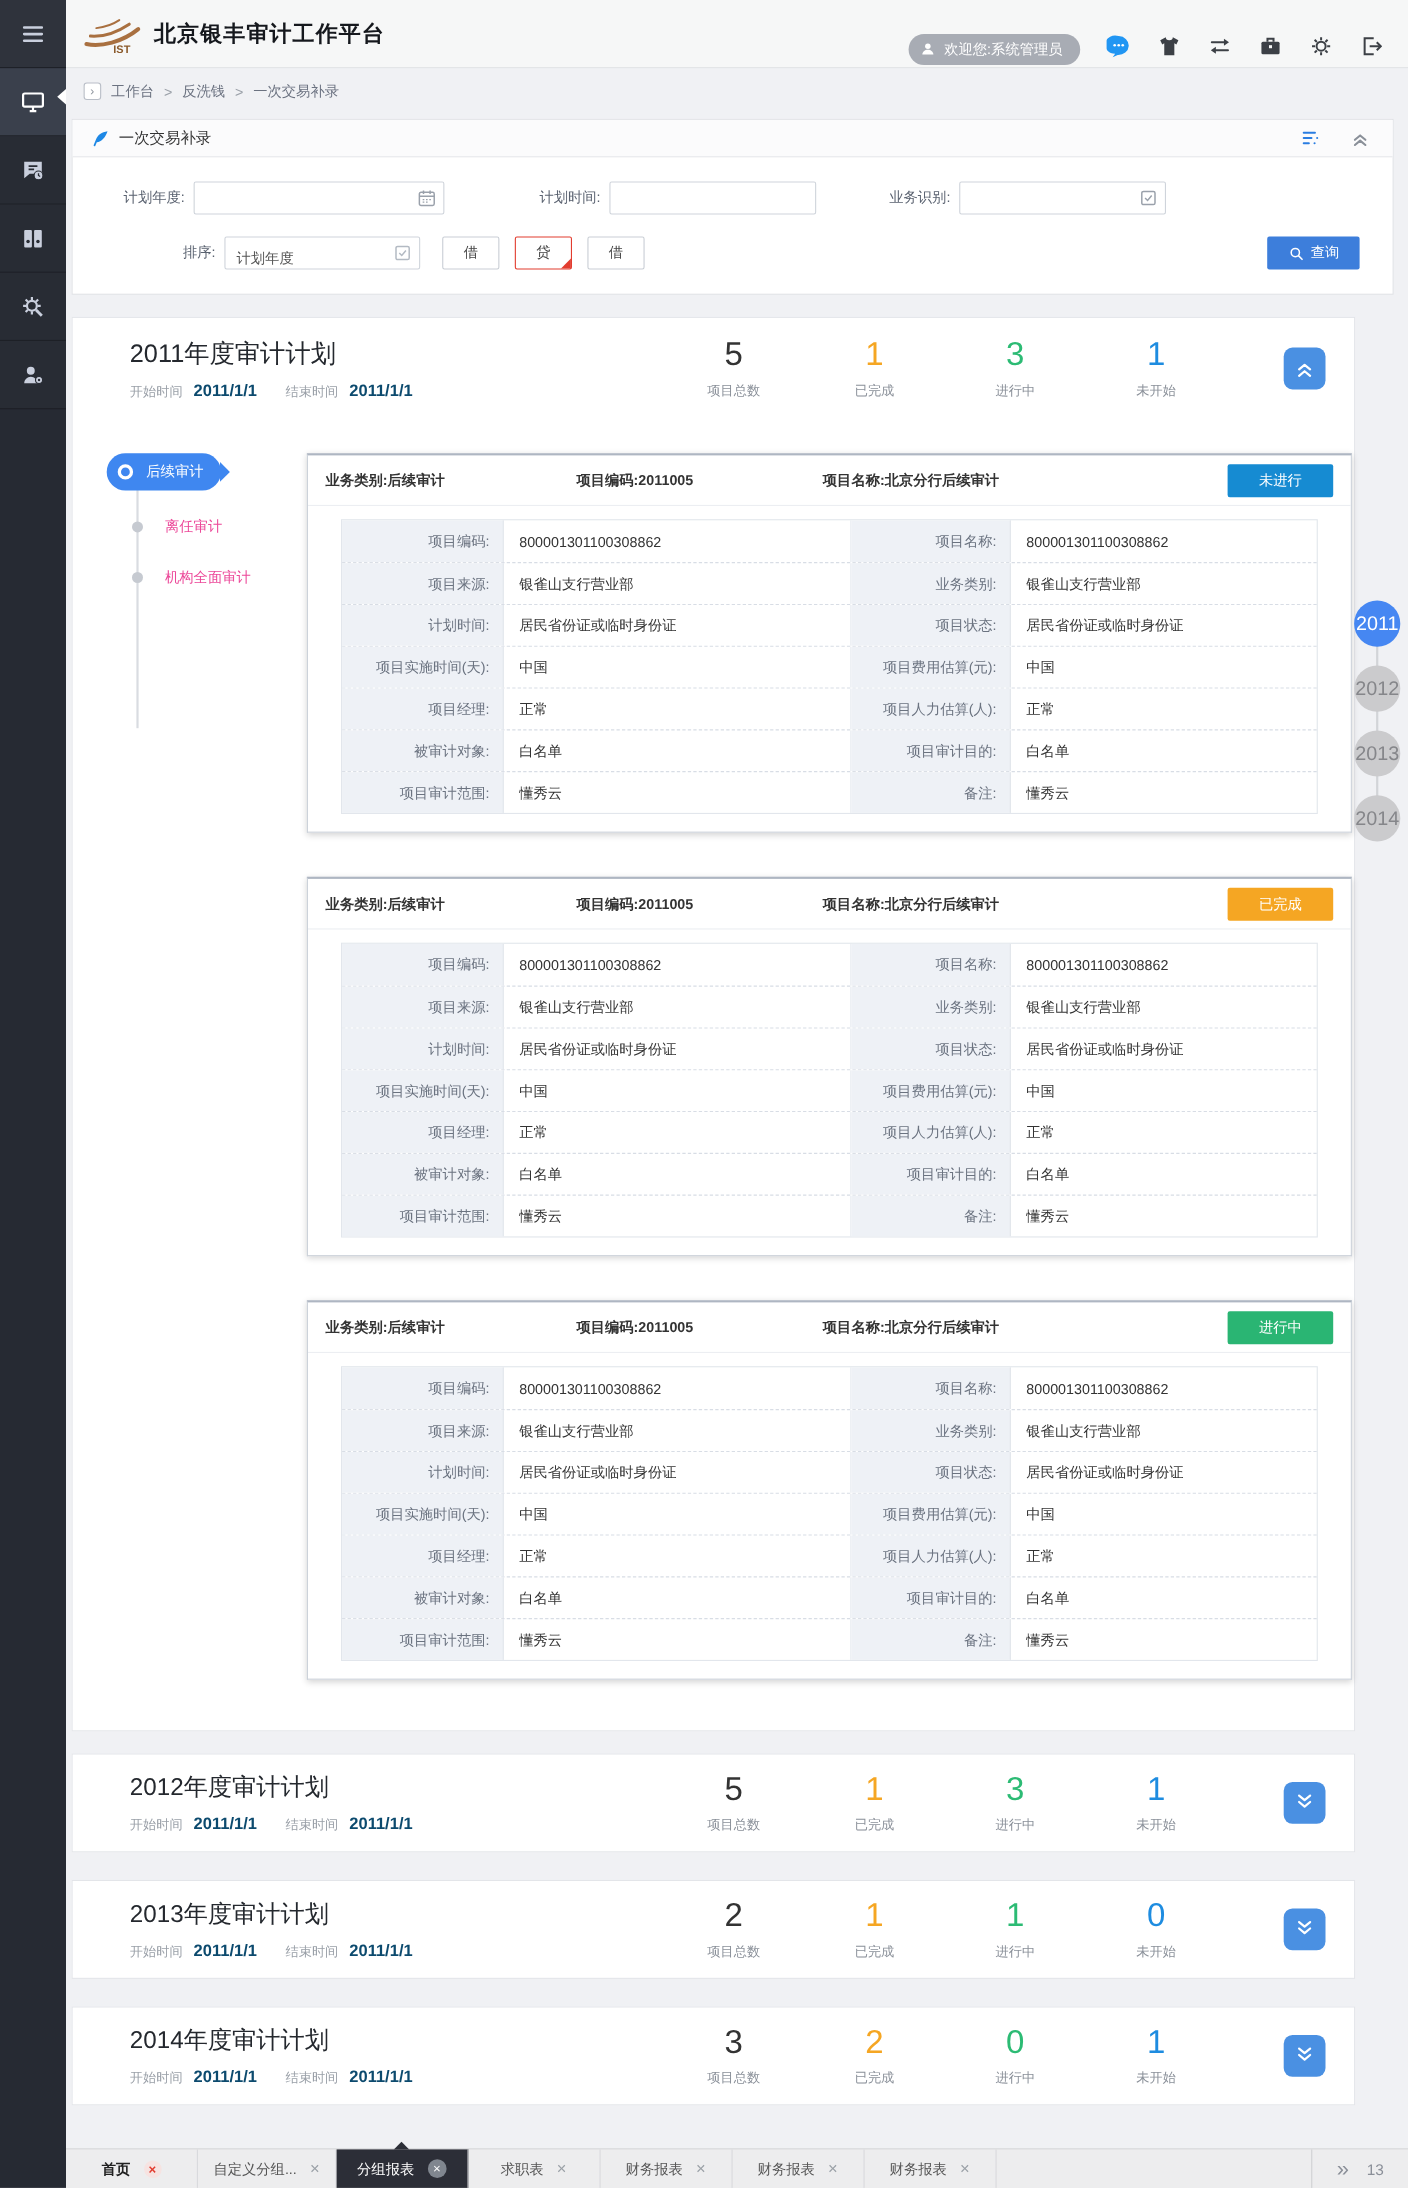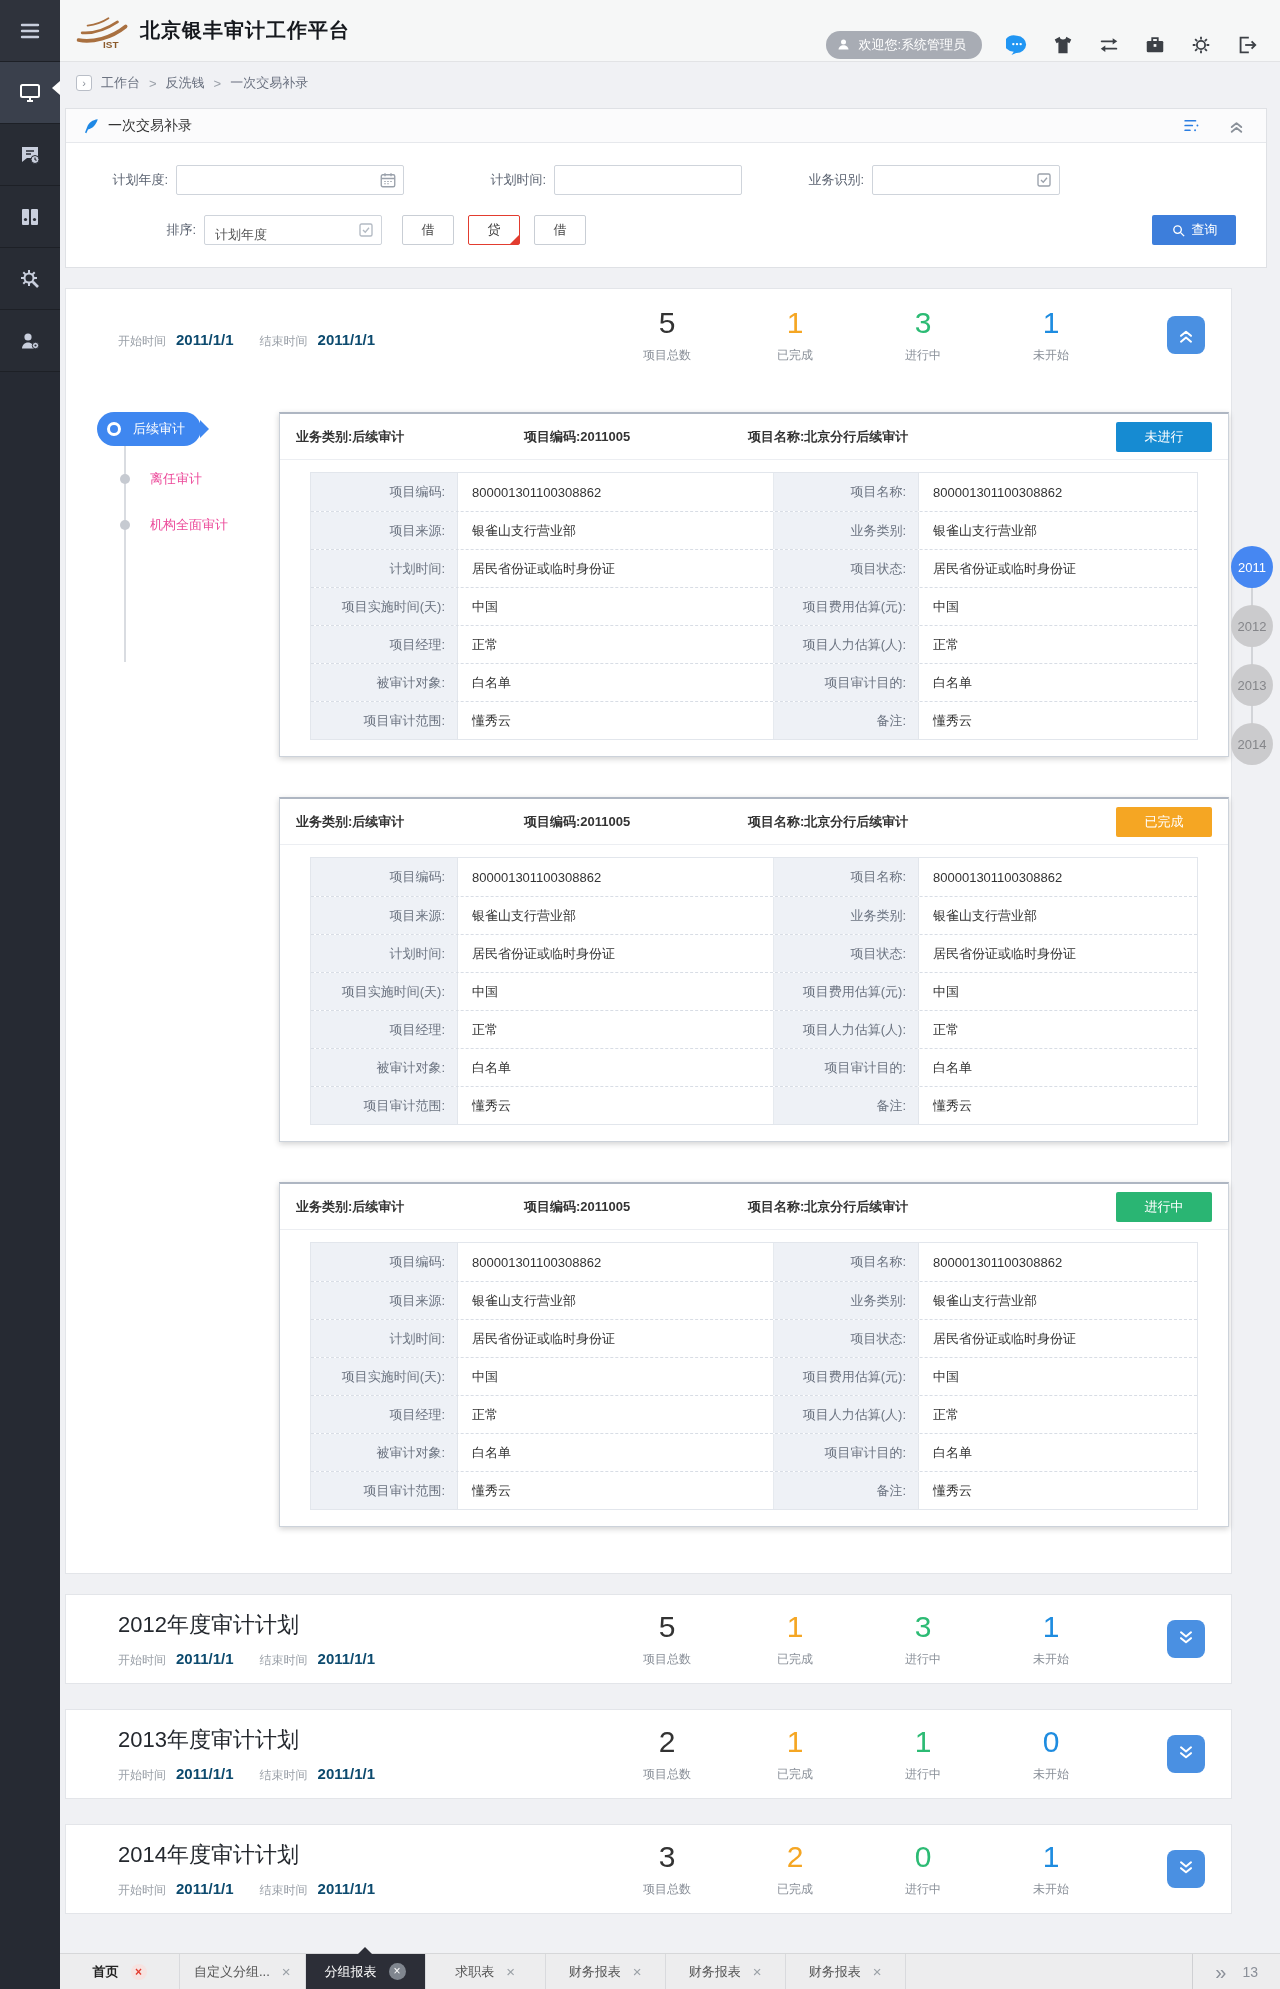--- a/index.html
+++ b/index.html
@@ -13,21 +13,21 @@
   .side-item svg { width:24px; height:24px; color:#c9cfdd; }
   .side-item.menu-block { background:#2f333c; }
   .side-item.active { background:#3a404c; }
   .side-item.active svg { color:#ffffff; }
   .side-marker { position:absolute; left:52px; top:81px; width:0; height:0; border-top:7px solid transparent; border-bottom:7px solid transparent; border-right:8px solid #fff; z-index:6; }
 
   
   .topbar { position:absolute; left:60px; top:0; width:1220px; height:62px; background:#f6f7f7; border-bottom:1px solid #e2e3e5; display:flex; align-items:center; z-index:3; }
   .logo { margin-left:14px; width:58px; height:40px; }
   .brand { margin-left:8px; font-size:20px; font-weight:bold; color:#15181d; letter-spacing:1px; }
-  .top-right { margin-left:auto; display:flex; align-items:center; gap:24px; padding-right:22px;margin-top:28px; }
+  .top-right { margin-left:auto; display:flex; gap:24px; padding-right:22px;margin-top:28px; }
   .welcome-pill { height:28px; background:#a8acb4; border-radius:14px; color:#fff; font-size:13px; display:flex; align-items:center; padding:0 16px 0 10px; gap:7px; cursor:pointer; }
   .welcome-pill svg { width:15px; height:15px; }
   .top-ic { width:22px; height:22px; cursor:pointer; display:block; }
 
   
   .main { position:absolute; left:60px; top:63px; width:1220px; }
   .breadcrumb { height:40px; display:flex; align-items:center; padding-left:16px; gap:9px; font-size:13px; color:#6b7280; }
   .bc-box { width:16px; height:16px; border:1px solid #b9bec7; border-radius:3px; color:#8a909a; font-size:11px; line-height:14px; text-align:center; background:#fff; }
   .bc-sep { color:#9aa0a8; }
   .bc-link { cursor:pointer; }
@@ -102,21 +102,21 @@
   .dc-row { display:grid; grid-template-columns:147px 316px 145px 1fr; height:38px; }
   .dc-row + .dc-row { border-top:1px dashed #d8dde5; }
   .dc-cell { display:flex; align-items:center; font-size:13px; overflow:hidden; white-space:nowrap; }
   .dc-cell.lab { background:#eef1f6; color:#6b7380; justify-content:flex-end; padding-right:12px; border-right:1px solid #e2e6ec; }
   .dc-cell.val { padding-left:14px; color:#333; border-right:1px solid #e6eaef; }
   .dc-cell.v2 { border-right:none; }
 
   
   .timeline { position:absolute; right:7px; top:546px; width:42px; display:flex; flex-direction:column; gap:17px; z-index:2; }
   .timeline::before { content:''; position:absolute; left:50%; margin-left:-1px; top:12px; bottom:12px; width:2px; background:#d2d4d8; }
-  .tl-item { position:relative; width:42px; height:42px; border-radius:50%; background:#cbcbcd; color:#85868a; font-size:13px; display:flex; align-items:center; justify-content:center; cursor:pointer; }
+  .tl-item { position:relative; width:42px; height:42px; border-radius:50%; background:#cbcbcd; color:#85868a; font-size:18px; display:flex; align-items:center; justify-content:center; cursor:pointer; }
   .tl-item.active { background:#4687f2; color:#fff; }
 
   
   .bottom-bar { position:absolute; left:60px; bottom:0; width:1220px; height:36px; background:#ededee; border-top:1px solid #d6d7d9; display:flex; align-items:stretch; z-index:5; }
   .btabs { display:flex; }
   .btab { position:relative; min-width:120px; display:flex; align-items:center; justify-content:center; gap:12px; padding:0 14px; border-right:1px solid #d9dadd; font-size:13px; color:#555; cursor:pointer; }
   .btab .caret { display:none; position:absolute; top:-7px; left:50%; margin-left:-7px; border-left:7px solid transparent; border-right:7px solid transparent; border-bottom:7px solid #2c2e37; }
   .btab.active { background:#2c2e37; color:#fff; }
   .btab.active .caret { display:block; }
   .btab.home .btab-label { color:#222; font-weight:bold; }
@@ -301,20 +301,21 @@
                 </svg>
               <span>查询</span>
             </button>
           </div>
         </div>
       </section>
 
       <section class="year-card">
         <div class="year-head">
           <div class="yh-left">
+            <div class="yh-title">2011年度审计计划</div>
             <div class="yh-dates">
               <span class="yh-dlabel">开始时间</span>
               <span class="yh-dvalue">2011/1/1</span>
               <span class="yh-dlabel">结束时间</span>
               <span class="yh-dvalue">2011/1/1</span>
             </div>
           </div>
           <div class="stats">
 
           <div class="stat">

